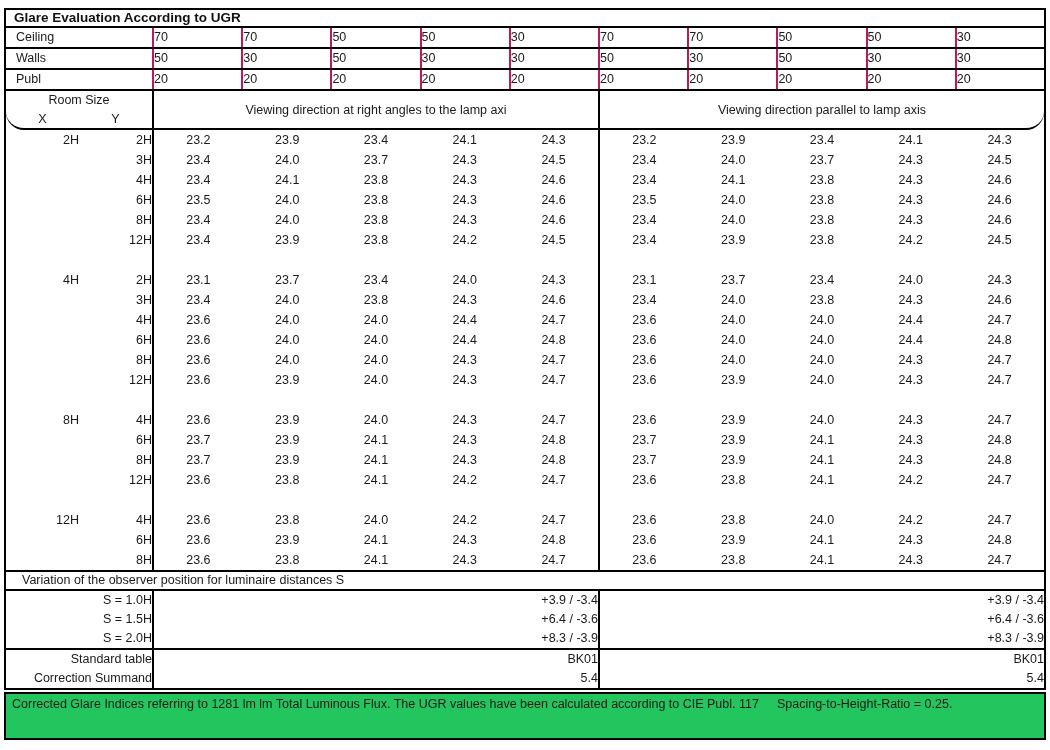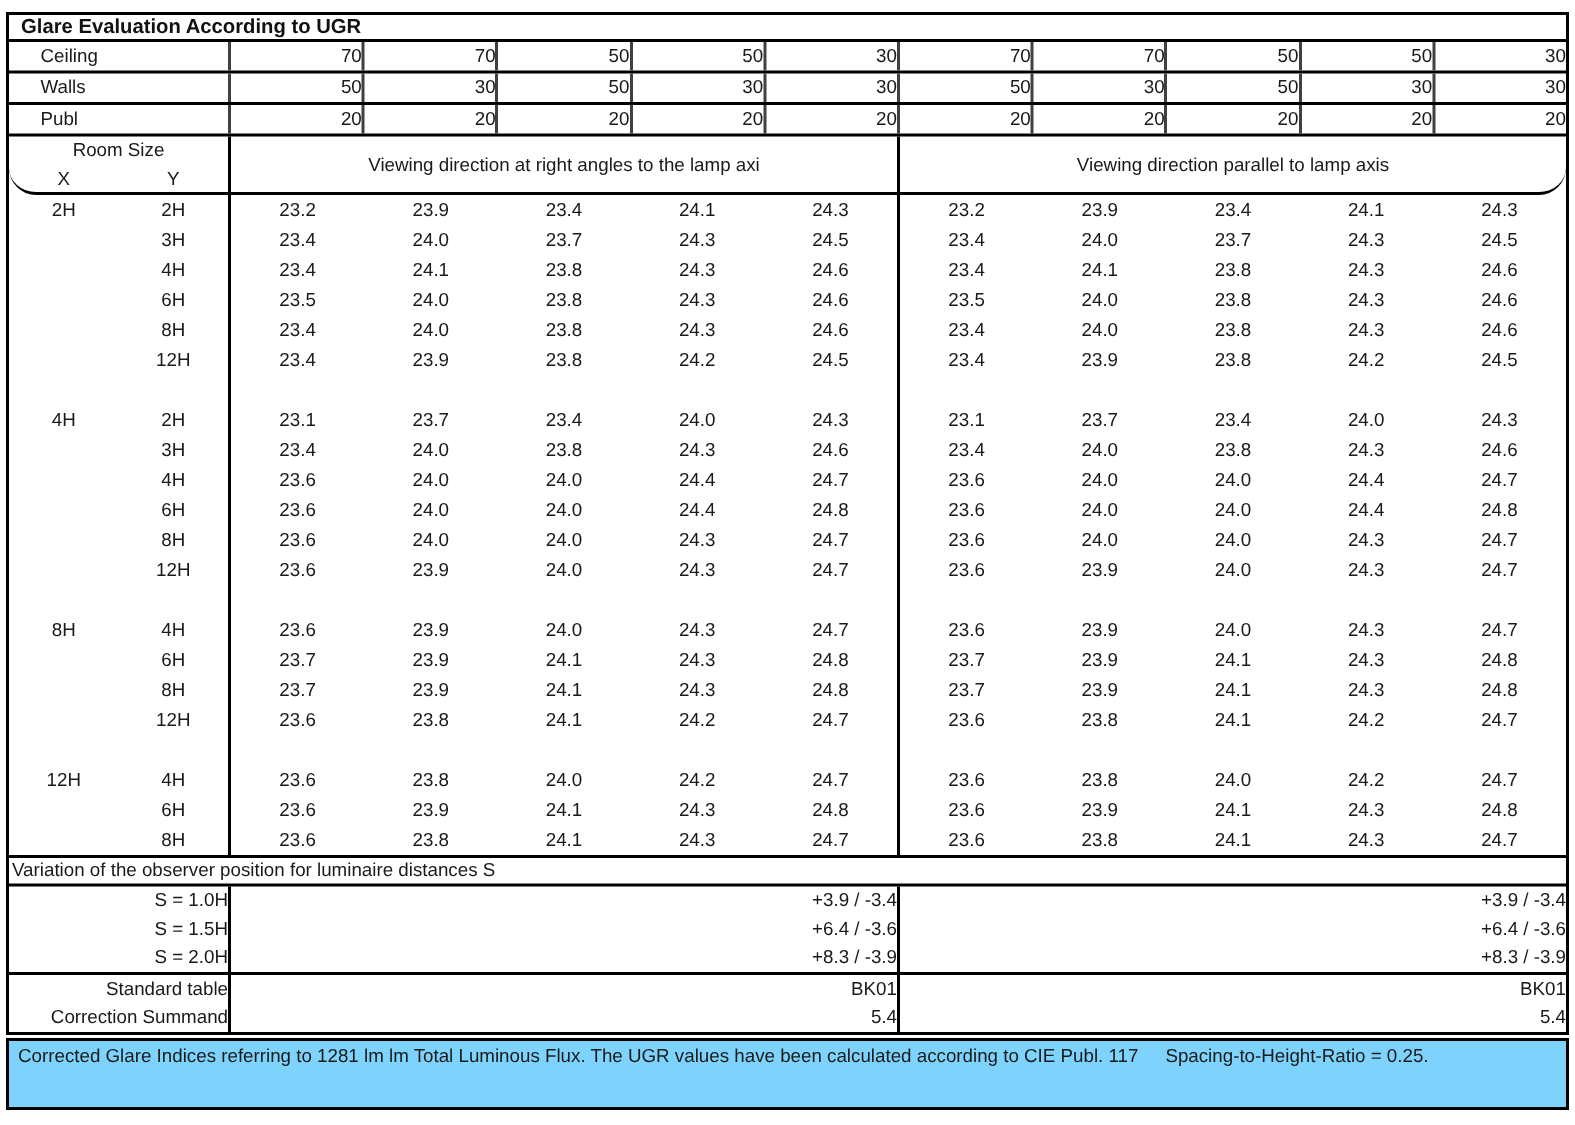--- a/index.html
+++ b/index.html
@@ -31,63 +31,63 @@
     color: #111;
   }
   
   .surface-row {
     display: grid;
     grid-template-columns: 146px repeat(10, 1fr);
     height: 21px;
     line-height: 19px;
     border-bottom: 2px solid #000;
   }
-  .surface-row .label-cell { padding-left: 21px; }
-  .surface-row .num-cell { border-left: 2px solid #404040; text-align: right; }
+  .surface-row .label-cell { padding-left: 10px; }
+  .surface-row .num-cell { border-left: 2px solid #be185d; text-align: left; }
   
   .header-row {
     display: grid;
     grid-template-columns: 146px 1fr 1fr;
     height: 39px;
     border-bottom: 2px solid #000;
     border-radius: 18px;
   }
   .header-row .h-cell + .h-cell { border-left: 2px solid #000; }
   .room-size-title { height: 19px; line-height: 19px; text-align: center; }
   .xy-row { display: grid; grid-template-columns: 1fr 1fr; height: 18px; line-height: 18px; text-align: center; }
   .group-cell { text-align: center; padding-top: 12px; }
   
   .tri-grid { display: grid; grid-template-columns: 146px 1fr 1fr; }
   .tri-grid .bcol + .bcol { border-left: 2px solid #000; }
   .body-grid { border-bottom: 2px solid #000; }
   .body-row { height: 20px; line-height: 20px; }
   .label-row { display: grid; grid-template-columns: 1fr 1fr; }
-  .label-row span { text-align: center; }
+  .label-row span { text-align: right; }
   .value-row { display: grid; grid-template-columns: repeat(5, 1fr); }
   .value-row span { text-align: center; }
   
   .variation-heading {
     height: 19px;
     line-height: 17px;
-    padding-left: 2px;
+    padding-left: 16px;
     border-bottom: 2px solid #000;
   }
   .s-grid { border-bottom: 2px solid #000; }
   .small-row { height: 19px; line-height: 19px; text-align: right; }
   
   .footer-box {
     position: absolute;
     left: 4px;
     top: 692px;
     width: 1042px;
     height: 48px;
     border: 2px solid #000;
     padding: 2px 6px;
     line-height: 16px;
-    background: #7dd3fc;
+    background: #22c55e;
   }
   .footer-box .ratio { margin-left: 18px; }
 </style>
 </head>
 <body>
 
 <div class="sheet">
   <div class="main-table">
 
     <div class="title-row">Glare Evaluation According to UGR</div>

